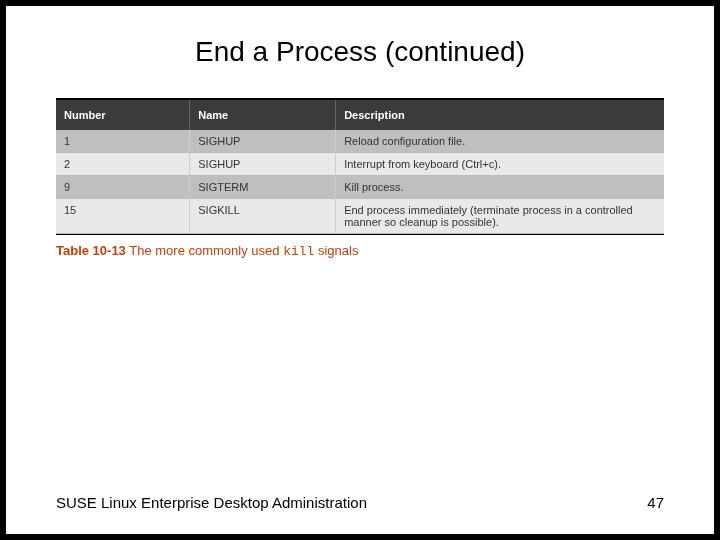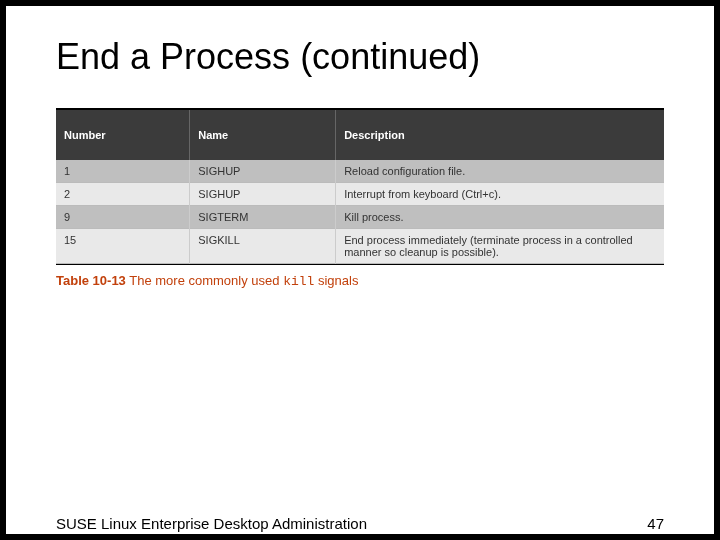--- a/index.html
+++ b/index.html
@@ -14,40 +14,41 @@
   .slide {
     position: absolute;
     top: 6px;
     left: 6px;
     right: 6px;
     bottom: 6px;
     background: #fff;
     padding: 30px 50px 20px 50px;
   }
   .title {
-    font-size: 36px;
+    font-size: 28px;
     font-weight: 400;
+    text-align: center;
     color: #000;
     margin-bottom: 30px;
     font-family: Arial, sans-serif;
   }
   .table-wrap {
     border-top: 2px solid #000;
     border-bottom: 1px solid #000;
   }
   table {
     width: 100%;
     border-collapse: collapse;
     font-size: 11px;
   }
   thead th {
     background: #3b3b3b;
     color: #fff;
     text-align: left;
-    padding: 19px 8px;
+    padding: 9px 8px;
     font-weight: bold;
     border-right: 1px solid #666;
   }
   thead th:last-child { border-right: none; }
   tbody tr {
     border-bottom: 1px solid #bbb;
   }
   tbody tr.odd { background: #bfbfbf; }
   tbody tr.even { background: #e9e9e9; }
   tbody td {
@@ -62,21 +63,21 @@
   .col-desc { width: 54%; margin-top: 19px; }
   .caption {
     margin-top: 8px;
     font-size: 13px;
     color: #c2410c;
   }
   .caption .bold { font-weight: bold; }
   .caption .mono { font-family: "Courier New", monospace; }
   .footer {
     position: absolute;
-    bottom: 2px;
+    bottom: 23px;
     left: 50px;
     right: 50px;
     display: flex;
     justify-content: space-between;
     font-size: 15px;
     color: #000;
   }
 </style>
 </head>
 <body>

